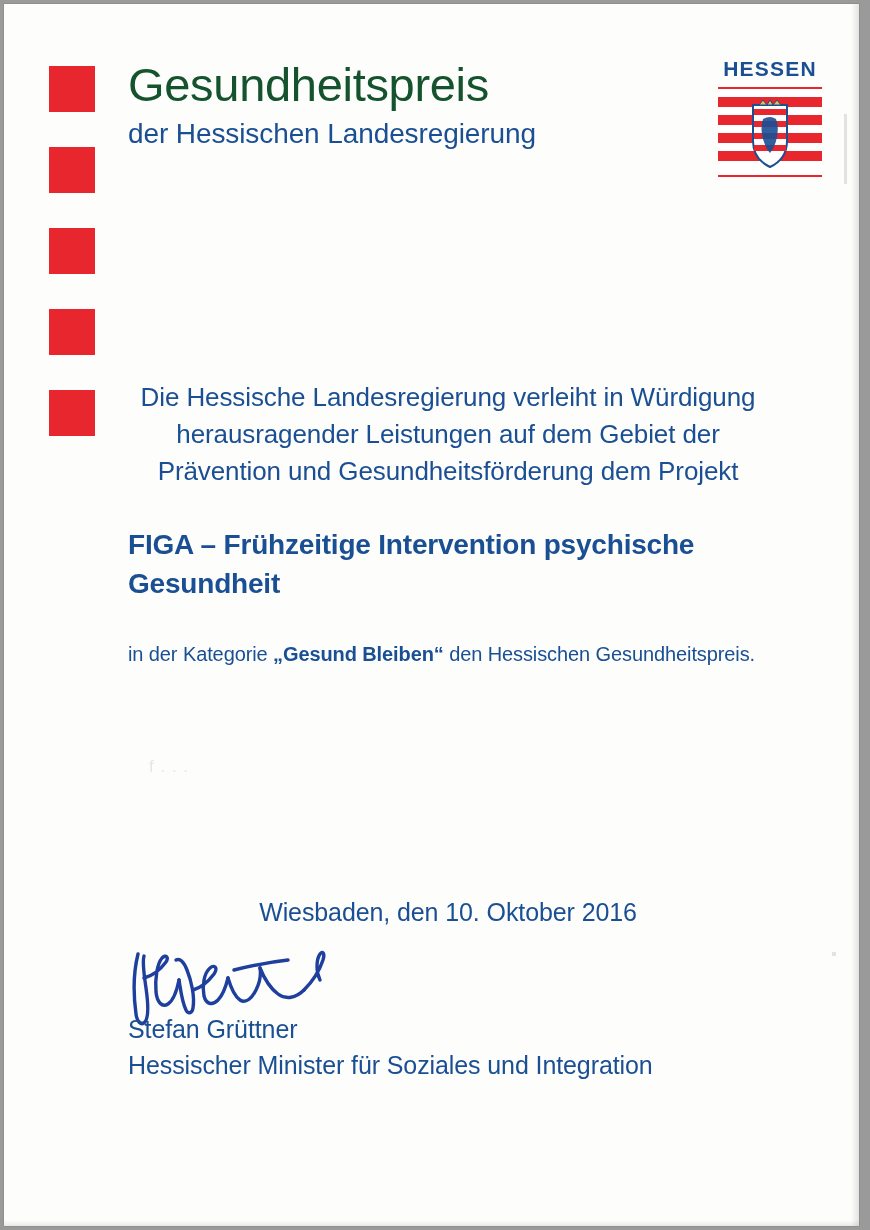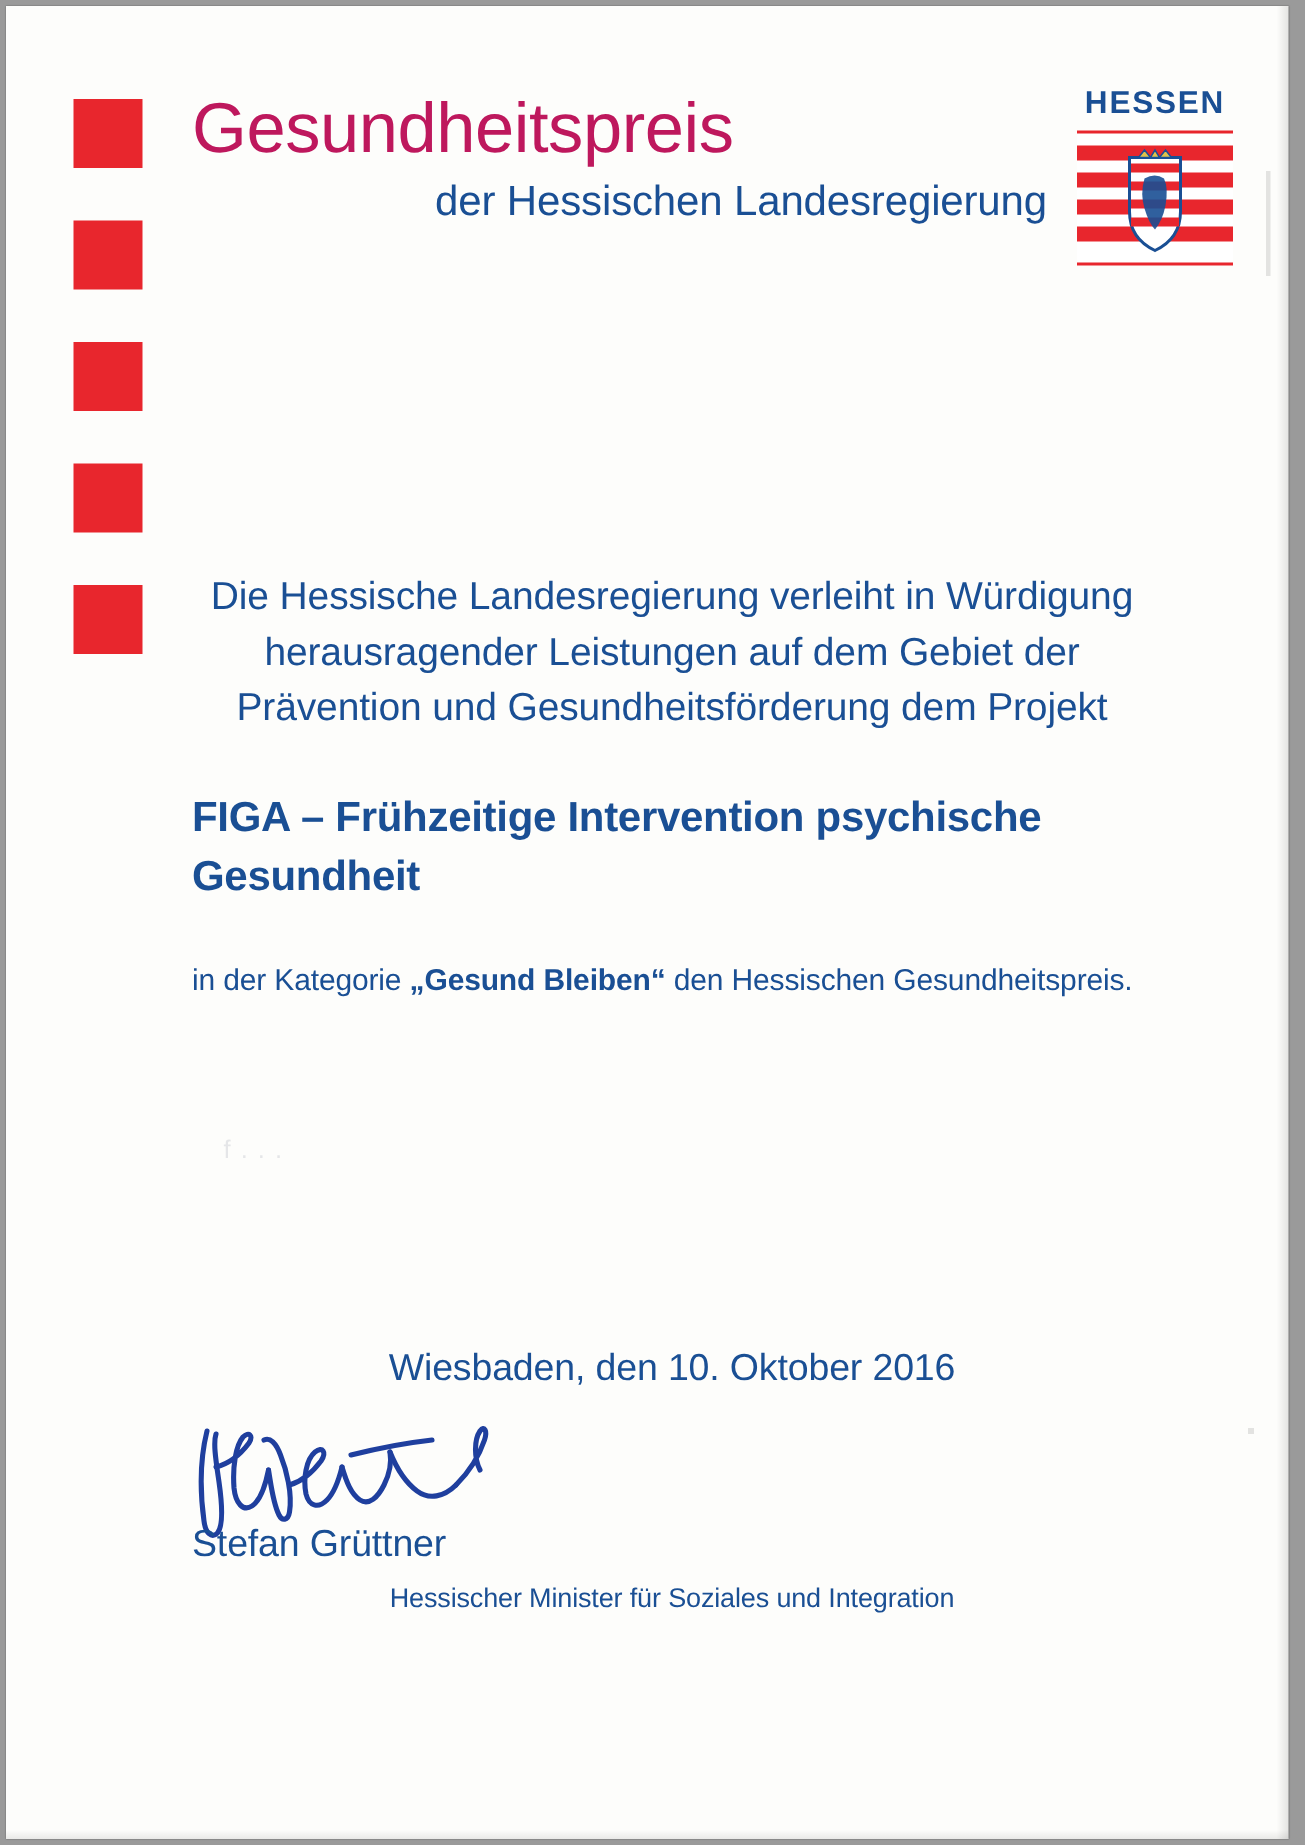--- a/index.html
+++ b/index.html
@@ -61,35 +61,34 @@
   }
 
   
   .header-block {
     position: absolute;
     left: 124px;
     top: 55px;
     width: 570px;
   }
   .main-title {
-    color: #be185d;
+    color: #14532d;
     font-size: 47px;
     line-height: 52px;
     font-weight: 400;
     letter-spacing: -0.3px;
     white-space: nowrap;
   }
   .sub-title {
     color: #1a4f94;
     font-size: 28px;
     line-height: 34px;
     font-weight: 400;
     margin-top: 6px;
     letter-spacing: -0.1px;
-    text-align: right;
   }
 
   
   .crest {
     position: absolute;
     left: 714px;
     top: 53px;
     width: 104px;
   }
   .crest-word {
@@ -187,25 +186,24 @@
     margin-left: 2px;
     display: block;
   }
   .signer-name {
     font-size: 25px;
     line-height: 31px;
     margin-top: -18px;
     letter-spacing: -0.1px;
   }
   .signer-role {
-    font-size: 18px;
+    font-size: 25px;
     line-height: 32px;
     margin-top: 4px;
     letter-spacing: -0.1px;
-    text-align: center;
   }
 </style>
 </head>
 <body>
 
 <div id="certificate">
 
   <div class="square-column">
     <div class="red-square"></div>
     <div class="red-square"></div>

